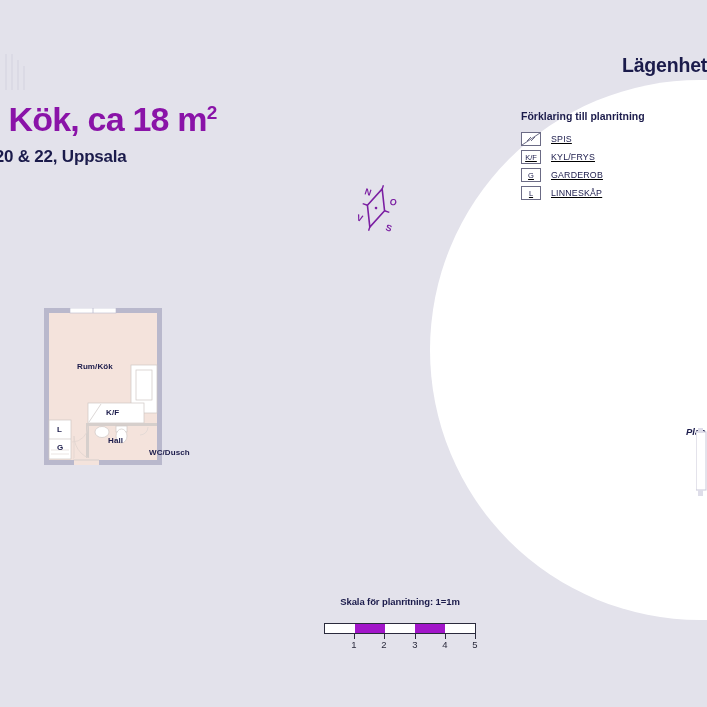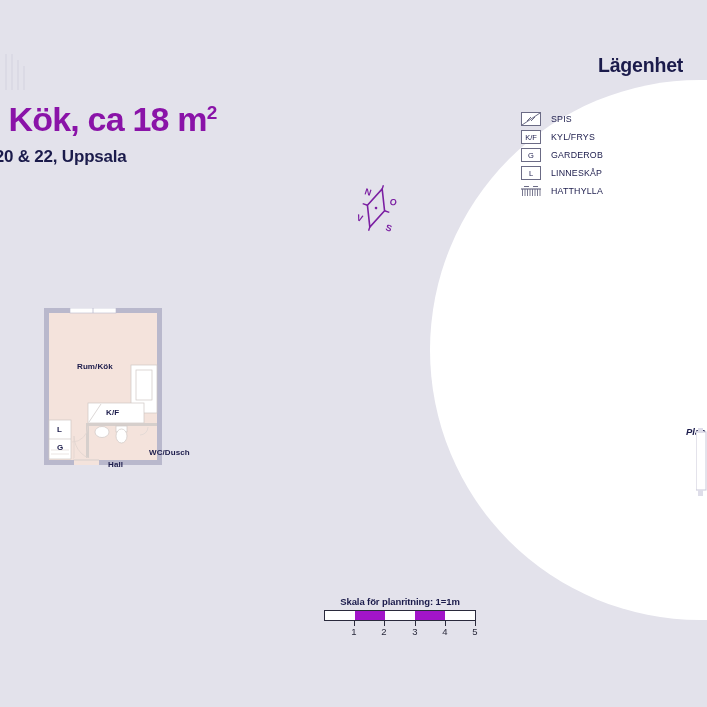--- a/index.html
+++ b/index.html
@@ -26,21 +26,21 @@
   
   .watermark {
     position: absolute;
     left: 2px; top: 52px;
     width: 26px; height: 40px;
     opacity: 0.35;
   }
   
   .header-title {
     position: absolute;
-    left: 598px; top: 54px;
+    left: 622px; top: 54px;
     font-size: 19.5px;
     font-weight: bold;
     color: #1b1b4b;
     letter-spacing: -0.2px;
     white-space: nowrap;
   }
   
   .title-main {
     position: absolute;
     left: -62px; top: 100px;
@@ -75,20 +75,21 @@
     font-weight: bold;
     color: #1b1b4b;
     margin-bottom: 8px;
     white-space: nowrap;
   }
   .legend-row {
     display: flex;
     align-items: center;
     height: 18px;
     margin-bottom: 0px;
+    text-decoration: underline;
   }
   .legend-icon {
     width: 20px; height: 14px;
     border: 1px solid #6b6b85;
     background: #ffffff;
     display: flex;
     align-items: center;
     justify-content: center;
     font-size: 7.5px;
     color: #1b1b4b;
@@ -144,21 +145,21 @@
   .scale-wrap {
     position: absolute;
     left: 320px; top: 596px;
     width: 160px;
   }
   .scale-title {
     font-size: 9.5px;
     font-weight: bold;
     color: #1b1b4b;
     text-align: center;
-    margin-bottom: 3px;
+    margin-bottom: 16px;
     white-space: nowrap;
     letter-spacing: -0.1px;
   }
   .scale-bar {
     position: relative;
     width: 152px;
     height: 11px;
     margin: 0 auto;
     border: 1px solid #2a2a3c;
     display: flex;
@@ -198,20 +199,21 @@
   </svg>
 
   <div class="header-title">Lägenhet</div>
 
   <div class="title-main">
     <span>m &amp; Kök, ca 18 m</span><sup>2</sup>
   </div>
   <div class="title-sub">atan 20 &amp; 22, Uppsala</div>
 
   <div class="legend">
+    <div class="legend-title">Förklaring till planritning</div>
 
     <div class="legend-row">
       <div class="legend-icon">
         <svg width="20" height="14" viewBox="0 0 20 14" style="position:absolute;left:-1px;top:-1px">
           <path d="M1 13 L19 1" stroke="#6b6b85" stroke-width="1" fill="none"></path>
           <path d="M6 9 L10 5 M10 9 L14 5" stroke="#6b6b85" stroke-width="1" fill="none"></path>
         </svg>
       </div>
       <div class="legend-label">SPIS</div>
     </div>
@@ -224,30 +226,20 @@
     <div class="legend-row">
       <div class="legend-icon">G</div>
       <div class="legend-label">GARDEROB</div>
     </div>
 
     <div class="legend-row">
       <div class="legend-icon">L</div>
       <div class="legend-label">LINNESKÅP</div>
     </div>
 
-    <div class="legend-row">
-      <div class="legend-icon no-border">
-        <svg width="20" height="14" viewBox="0 0 20 14" style="position:absolute;left:0;top:0">
-          <path d="M0 5 L20 5" stroke="#6b6b85" stroke-width="1.2" fill="none"></path>
-          <path d="M1.5 5 L1.5 12 M4 5 L4 12 M6.5 5 L6.5 12 M9 5 L9 12 M11.5 5 L11.5 12 M14 5 L14 12 M16.5 5 L16.5 12 M19 5 L19 12" stroke="#6b6b85" stroke-width="0.9" fill="none"></path>
-          <path d="M3 2.5 L8 2.5 M12 2.5 L17 2.5" stroke="#6b6b85" stroke-width="1" fill="none"></path>
-        </svg>
-      </div>
-      <div class="legend-label">HATTHYLLA</div>
-    </div>
   </div>
 
   <svg class="compass" viewBox="0 0 54 52">
     <g transform="rotate(18 27 26)">
       <path d="M27 6 L36 26 L27 46 L18 26 Z" fill="none" stroke="#7b1fa2" stroke-width="1.6"></path>
       <circle cx="27" cy="26" r="1.3" fill="#7b1fa2"></circle>
       <path d="M27 6 L27 2 M36 26 L41 26 M27 46 L27 50 M18 26 L13 26" stroke="#7b1fa2" stroke-width="1.4"></path>
     </g>
     <text x="15" y="12" font-family="Liberation Sans, sans-serif" font-size="9" font-weight="bold" fill="#7b1fa2" transform="rotate(18 15 12)">N</text>
     <text x="40" y="22" font-family="Liberation Sans, sans-serif" font-size="9" font-weight="bold" fill="#7b1fa2" transform="rotate(18 40 22)">O</text>
@@ -289,21 +281,21 @@
       <line x1="7" y1="146" x2="25" y2="146" stroke="#ddd5d2" stroke-width="0.6"></line>
 
       <path d="M30 152 L30 128 a24 24 0 0 0 24 24 Z" fill="none" stroke="#e2d6d0" stroke-width="0.9"></path>
       <rect x="30" y="150" width="25" height="7" fill="#f4e3dc"></rect>
       <line x1="30" y1="152" x2="55" y2="152" stroke="#d6cfcc" stroke-width="1"></line>
 
       <path d="M44 118 a16 16 0 0 1 -16 16" fill="none" stroke="#e2d6d0" stroke-width="0.8"></path>
     </svg>
     <div class="fp-label" style="left:33px; top:54px;">Rum/Kök</div>
     <div class="fp-label" style="left:62px; top:100px;">K/F</div>
-    <div class="fp-label" style="left:29px; top:152px;padding-left:35px;">Hall</div>
+    <div class="fp-label" style="left:29px; top:128px;padding-left:35px;">Hall</div>
     <div class="fp-label" style="left:61px; top:140px;margin-left:44px;">WC/Dusch</div>
     <div class="fp-label" style="left:13px; top:117px;">L</div>
     <div class="fp-label" style="left:13px; top:135px;">G</div>
   </div>
 
   <div class="mini-plan-title">Plac</div>
   <svg class="mini-plan" viewBox="0 0 26 68">
     <rect x="0" y="4" width="10" height="58" fill="#ffffff" stroke="#c9c8d8" stroke-width="1"></rect>
     <rect x="2" y="0" width="5" height="5" fill="#dedde9"></rect>
     <rect x="2" y="62" width="5" height="6" fill="#dedde9"></rect>

